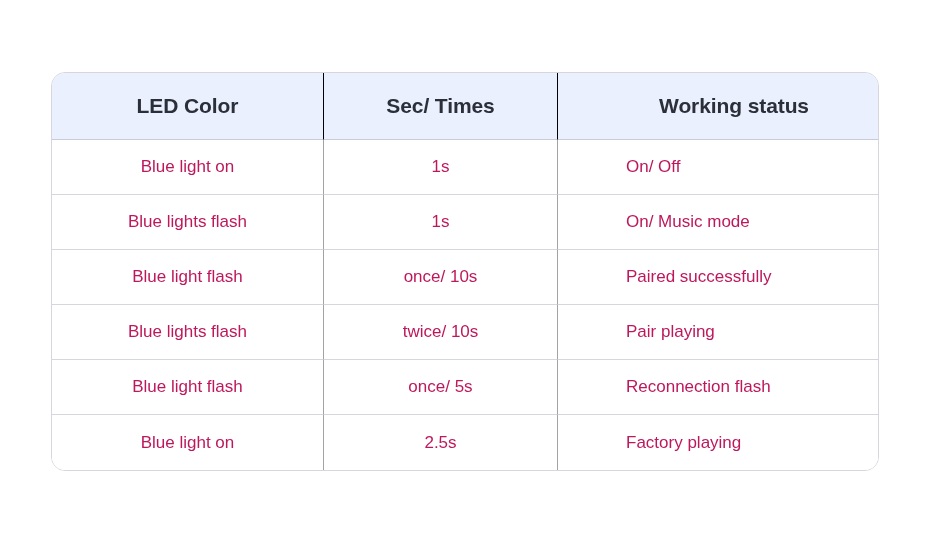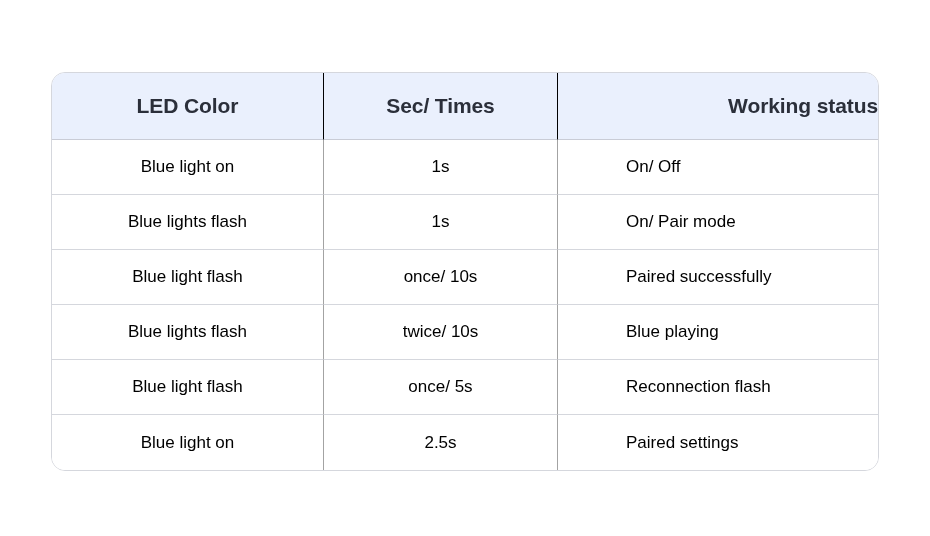--- a/index.html
+++ b/index.html
@@ -54,31 +54,31 @@
     letter-spacing: -0.1px;
     border-bottom: 1px solid #c9ccd6;
     padding: 0;
     vertical-align: middle;
   }
   thead th.h1,
   thead th.h2 {
     text-align: center;
   }
   thead th.h3 {
-    text-align: right;
+    text-align: center;
     padding-left: 32px;
   }
   thead th.h2,
   thead th.h3 {
     border-left: 1px solid #000000;
   }
 
   tbody td {
     height: 54px;
-    color: #000000;
+    color: #be185d;
     font-size: 17px;
     font-weight: normal;
     padding: 0;
     vertical-align: middle;
     border-top: 1px solid #d5d7dd;
     background: #ffffff;
   }
   tbody tr:first-child td {
     border-top: none;
   }
@@ -118,38 +118,38 @@
       </thead>
       <tbody>
         <tr>
           <td class="d1">Blue light on</td>
           <td class="d2">1s</td>
           <td class="d3">On/ Off</td>
         </tr>
         <tr>
           <td class="d1">Blue lights flash</td>
           <td class="d2">1s</td>
-          <td class="d3">On/ Pair mode</td>
+          <td class="d3">On/ Music mode</td>
         </tr>
         <tr>
           <td class="d1">Blue light flash</td>
           <td class="d2">once/ 10s</td>
           <td class="d3">Paired successfully</td>
         </tr>
         <tr>
           <td class="d1">Blue lights flash</td>
           <td class="d2">twice/ 10s</td>
-          <td class="d3">Blue playing</td>
+          <td class="d3">Pair playing</td>
         </tr>
         <tr>
           <td class="d1">Blue light flash</td>
           <td class="d2">once/ 5s</td>
           <td class="d3">Reconnection flash</td>
         </tr>
         <tr>
           <td class="d1">Blue light on</td>
           <td class="d2">2.5s</td>
-          <td class="d3">Paired settings</td>
+          <td class="d3">Factory playing</td>
         </tr>
       </tbody>
     </table>
   </div>
 </div>
 
 </body></html>

